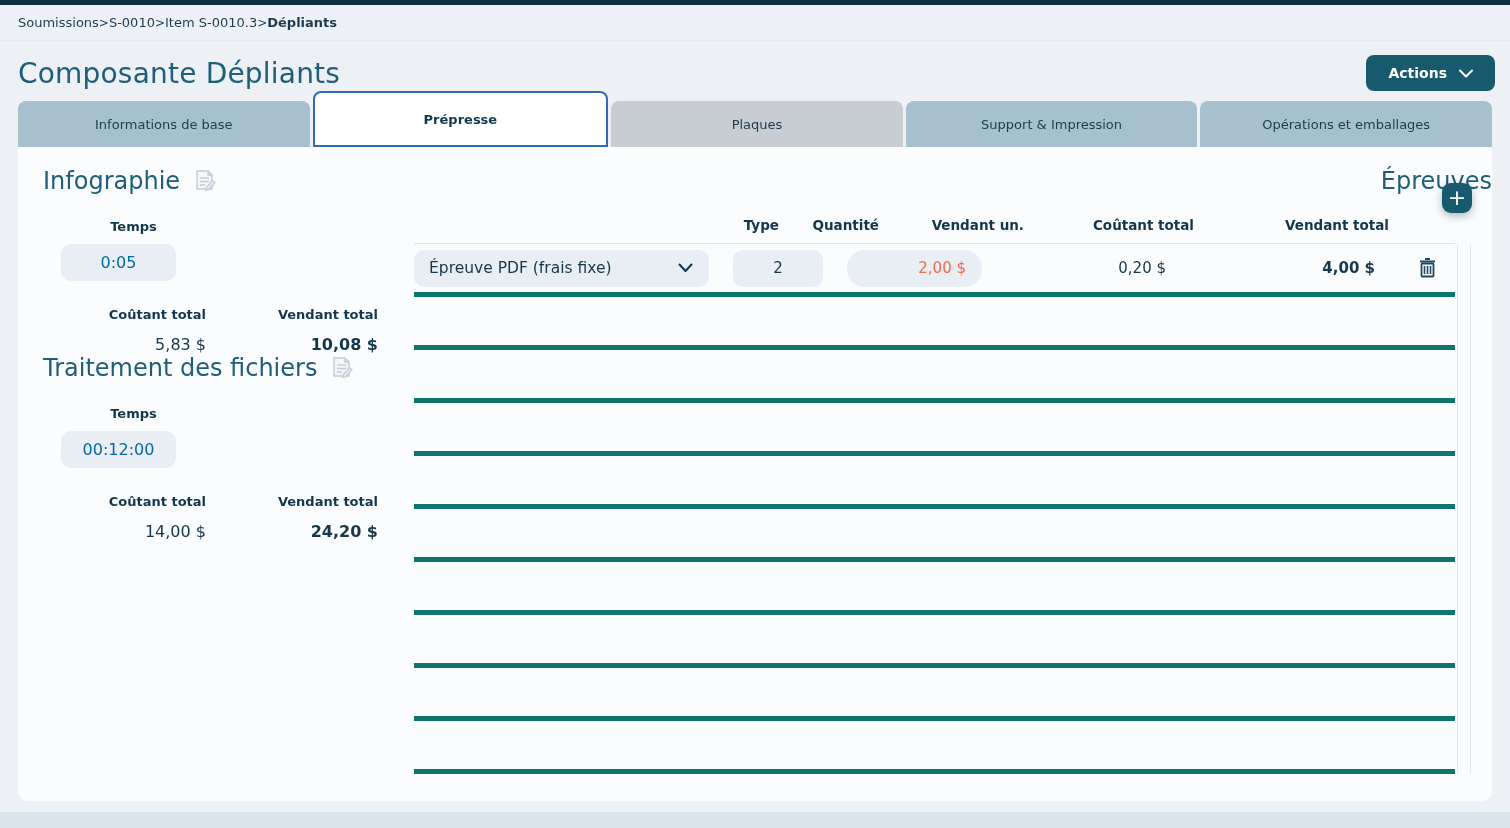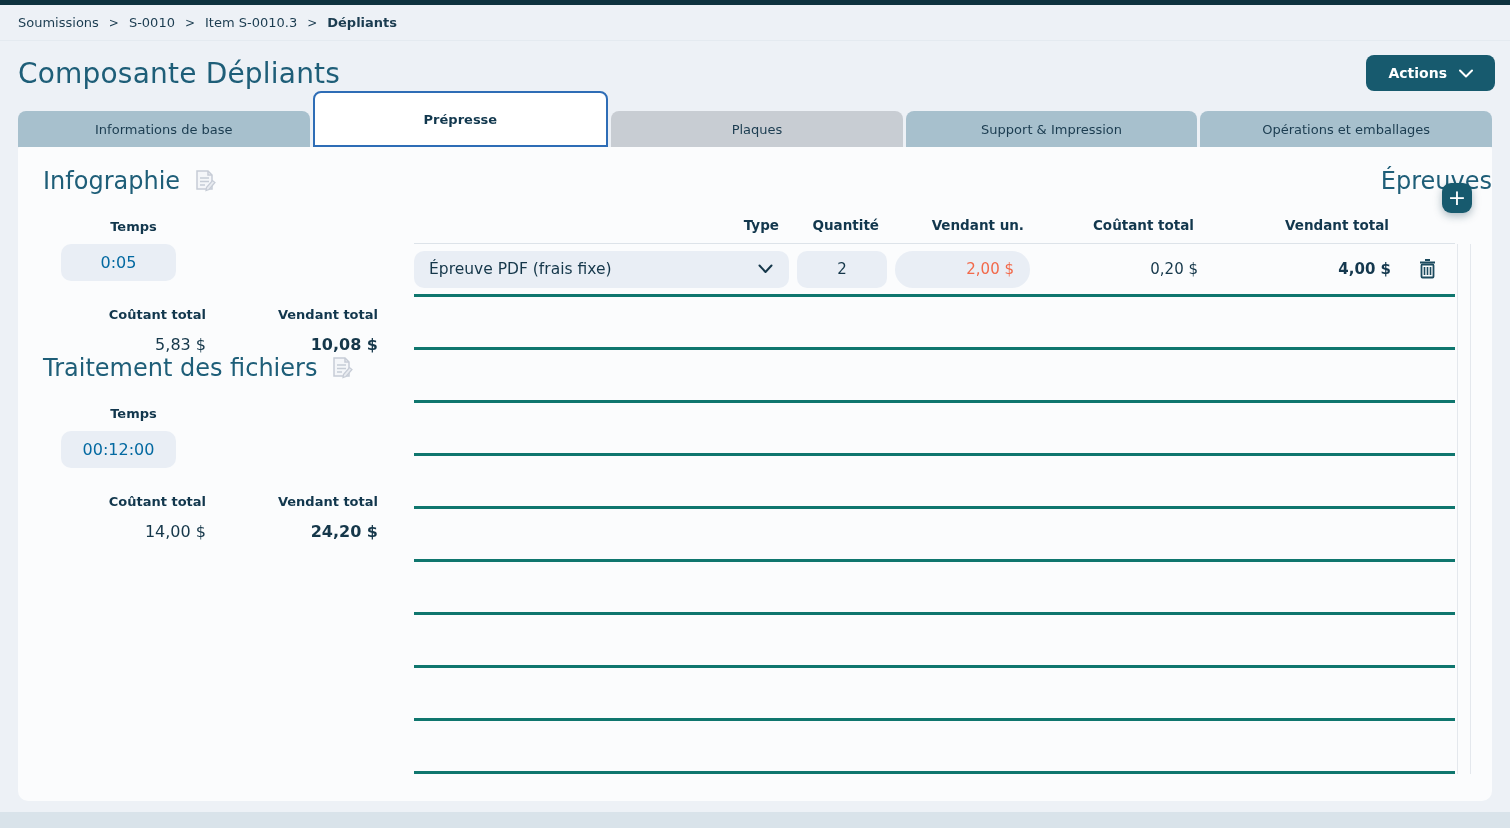--- a/index.html
+++ b/index.html
@@ -8,21 +8,21 @@
     font-family:"DejaVu Sans","Liberation Sans",sans-serif;
     background:#edf1f6;
     color:#16384d;
     overflow:hidden;
     position:relative;
   }
   .topbar { height:5px; background:#0e323f; width:100%; }
 
   
   .breadcrumb {
-    display:flex; align-items:center; gap:10px;
+    display:flex; align-items:center; 
     padding:0 18px; height:36px; font-size:13px; color:#1b3c50;
     border-bottom:1px solid #e4eaf0;
   }
   .breadcrumb .sep { color:#1b3c50; font-size:12px; }
   .breadcrumb .crumb { cursor:pointer; }
   .breadcrumb .current { font-weight:bold; }
 
   
   .page-header {
     display:flex; align-items:center; justify-content:space-between;
@@ -33,21 +33,21 @@
     background:#175a6e; color:#fff; border:none; border-radius:8px;
     height:36px; padding:12px 22px; font-size:14px; font-weight:bold;
     display:flex; align-items:center; gap:12px; cursor:pointer;
     font-family:inherit;
   }
   .actions-btn svg { display:block; }
 
   
   .tabs { display:flex; gap:3px; margin:0 18px; align-items:flex-end; height:40px; }
   .tab {
-    flex:1; height:36px; display:flex; align-items:center; justify-content:center;
+    flex:1; height:46px; display:flex; align-items:center; justify-content:center;
     font-size:13px; color:#1b3c50; background:#a7c0cd;
     border-radius:8px 8px 0 0; cursor:pointer; position:relative;
   }
   .tab.muted { background:#c8cdd3; }
   .tab.active {
     background:#fff; height:56px; font-weight:bold; color:#12384e;
     border:2px solid #2e6db6; z-index:2;
   }
 
   
@@ -89,22 +89,22 @@
   .t-header {
     display:grid;
     grid-template-columns:1fr 90px 135px 160px 185px 56px;
     column-gap:10px; padding-bottom:10px; border-bottom:1px solid #dde3e9;
   }
   .t-header .th { font-size:13.5px; font-weight:bold; color:#12374d; text-align:right; }
   .t-header .th.first { text-align:right; }
   .t-row {
     display:grid;
     grid-template-columns:1fr 90px 135px 160px 185px 56px;
-    column-gap:8px; align-items:center; height:53px;
-    border-bottom:3px solid #0f766e;
+    column-gap:24px; align-items:center; height:53px;
+    border-bottom:5px solid #0f766e;
   }
   .t-row.empty { height:53px; }
   .select-pill {
     background:#e9eef5; border-radius:10px; height:37px;
     display:flex; align-items:center; justify-content:space-between;
     padding:0 16px 0 15px; color:#15374a; font-size:15.5px; cursor:pointer;
   }
   .pill-input {
     background:#e9eef5; border:none; border-radius:10px; height:37px; width:100%;
     font-family:inherit; font-size:15px; color:#15374a; outline:none;

